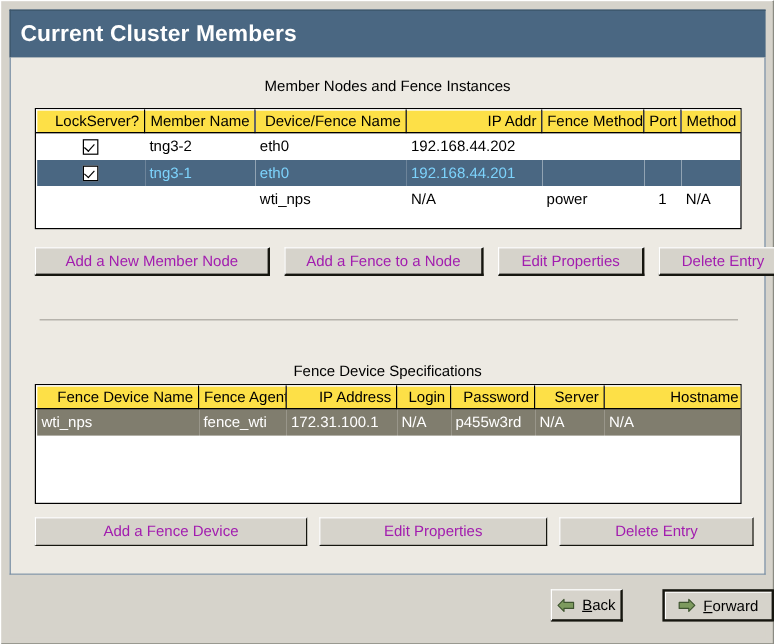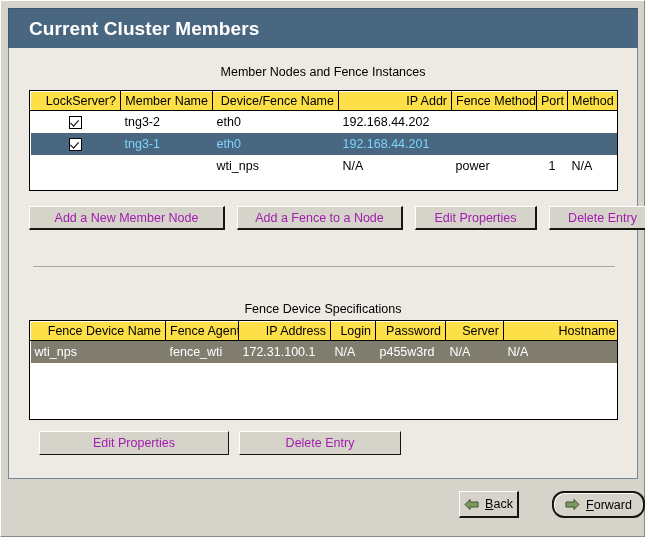--- a/index.html
+++ b/index.html
@@ -40,21 +40,21 @@
     box-sizing: border-box;
     display: flex;
     align-items: center;
     border-left: 1px solid #3c566b;
     border-top: 1px solid #3c566b;
   }
   .titlebar .title-text {
     color: #ffffff;
     font-size: 19px;
     font-weight: bold;
-    padding-left: 20px;
+    padding-left: 8px;
     letter-spacing: 0.1px;
   }
 
   
   .content-panel {
     position: absolute;
     left: 7px; top: 47px;
     width: 630px;
     height: 431px;
     background: #edeae3;
@@ -311,39 +311,40 @@
             <td>N/A</td>
             <td>p455w3rd</td>
             <td>N/A</td>
             <td>N/A</td>
           </tr>
         </tbody>
       </table>
     </div>
 
     <div class="btn-row" style="left:20px; top:383px;">
+      <div class="btn small-bevel" style="width:227px;">Add a Fence Device</div>
       <div class="btn small-bevel" style="width:190px; margin-left:10px;">Edit Properties</div>
       <div class="btn small-bevel" style="width:162px; margin-left:10px;">Delete Entry</div>
     </div>
 
   </div>
 
   <div class="bottombar">
 
 
     <div class="nav-btn" style="position:absolute; left:451px; top:12px; width:60px;text-align:right;">
       <span>
         <svg class="icon-svg" width="15" height="13" viewBox="0 0 15 13">
           <path d="M6 1.5 L1 6.5 L6 11.5 L6 9 L14 9 L14 4 L6 4 Z" fill="#7d9a5e" stroke="#3f5530" stroke-width="1" stroke-linejoin="round"></path>
         </svg>
       </span>
       <span class="lbl"><u>B</u><span>ack</span></span>
     </div>
 
-    <div class="nav-btn focused" style="position:absolute; left:544px; top:12px; width:93px;border-radius:12px;">
+    <div class="nav-btn focused" style="position:absolute; left:544px; top:12px; width:93px;">
       <span>
         <svg class="icon-svg" width="15" height="13" viewBox="0 0 15 13">
           <path d="M9 1.5 L14 6.5 L9 11.5 L9 9 L1 9 L1 4 L9 4 Z" fill="#7d9a5e" stroke="#3f5530" stroke-width="1" stroke-linejoin="round"></path>
         </svg>
       </span>
       <span class="lbl"><u>F</u><span>orward</span></span>
     </div>
 
   </div>
 

